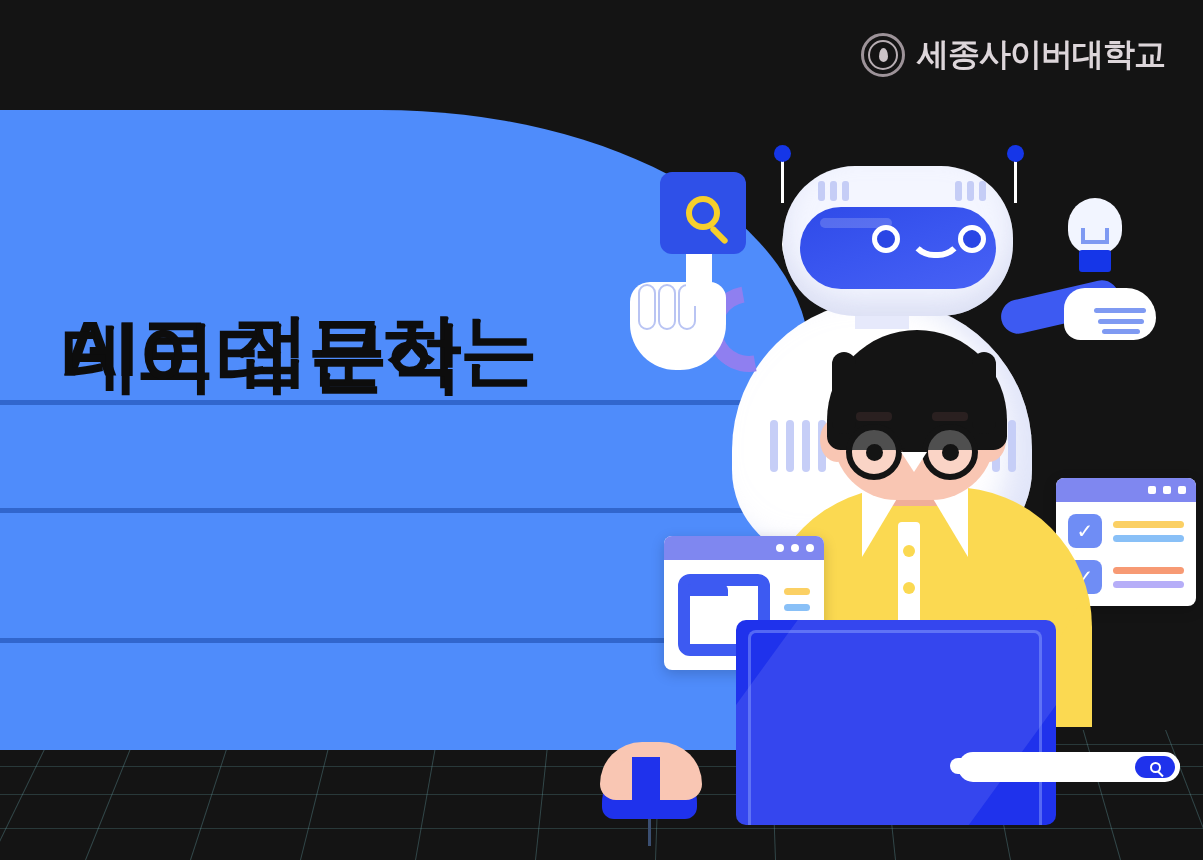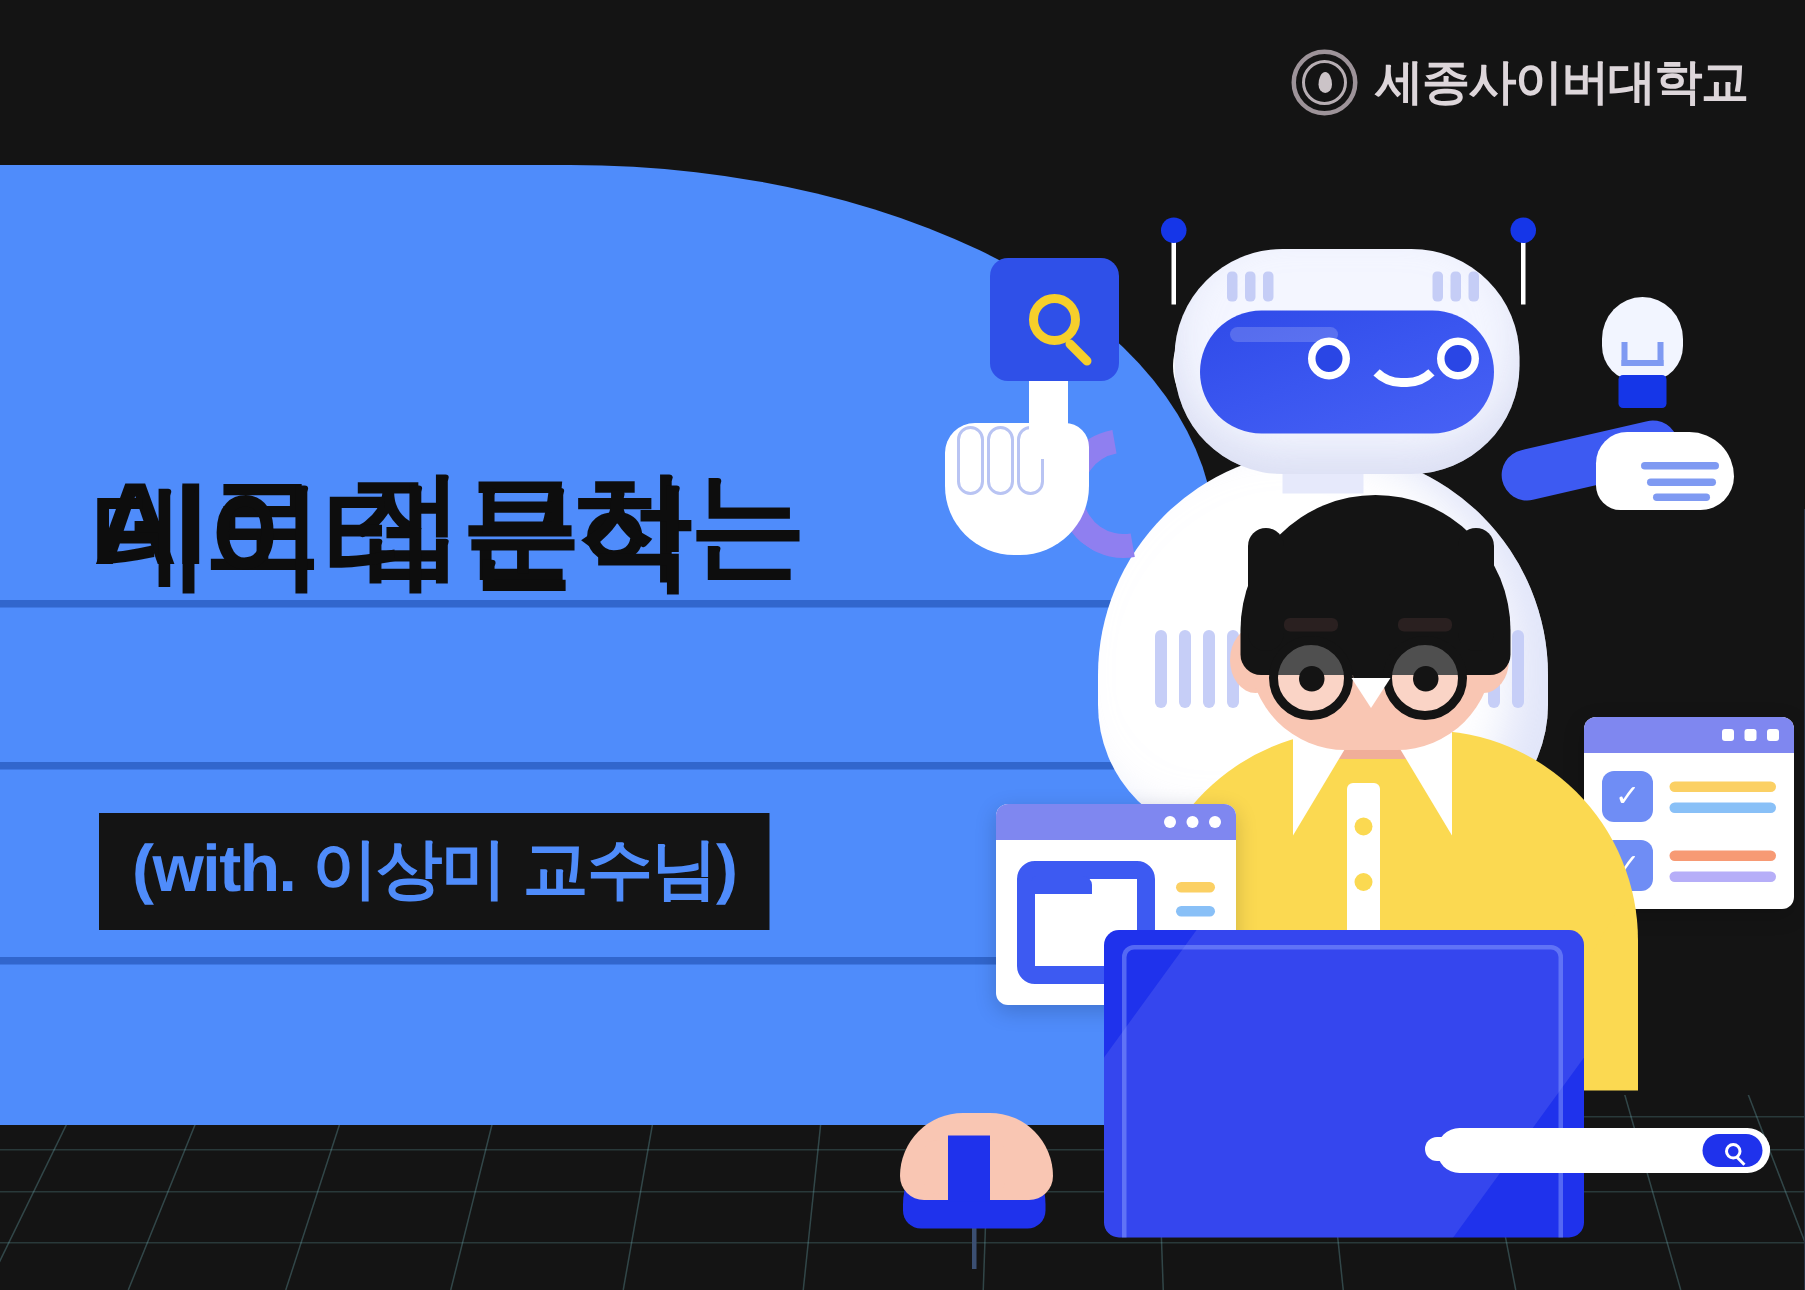--- a/index.html
+++ b/index.html
@@ -4,21 +4,21 @@
 <title>AI로 접근하는 데이터 분석</title>
 <style>
   * { margin:0; padding:0; box-sizing:border-box; }
   html,body{
     background:#000;
     font-family:"Liberation Sans","DejaVu Sans",sans-serif;
   }
   .stage{
     position:relative;
     width:1203px; height:860px;
-    background:#737373;
+    background:#4d7c0f;
     overflow:hidden;
   }
 
   
   .backdrop{
     position:absolute; inset:0;
     background:#141414;
   }
   .grid-floor{
     position:absolute;
@@ -572,17 +572,14 @@
         <div class="sm-mag"></div>
       </div>
     </div>
   </div>
 
   <div class="headline">
     <div class="line">AI로 접근하는</div>
     <div class="line">데이터 분석</div>
   </div>
 
-  <div class="subtitle-box">
-    <div class="sub">(with. 이상미 교수님)</div>
-  </div>
 
 </div>
 
 </body></html>

